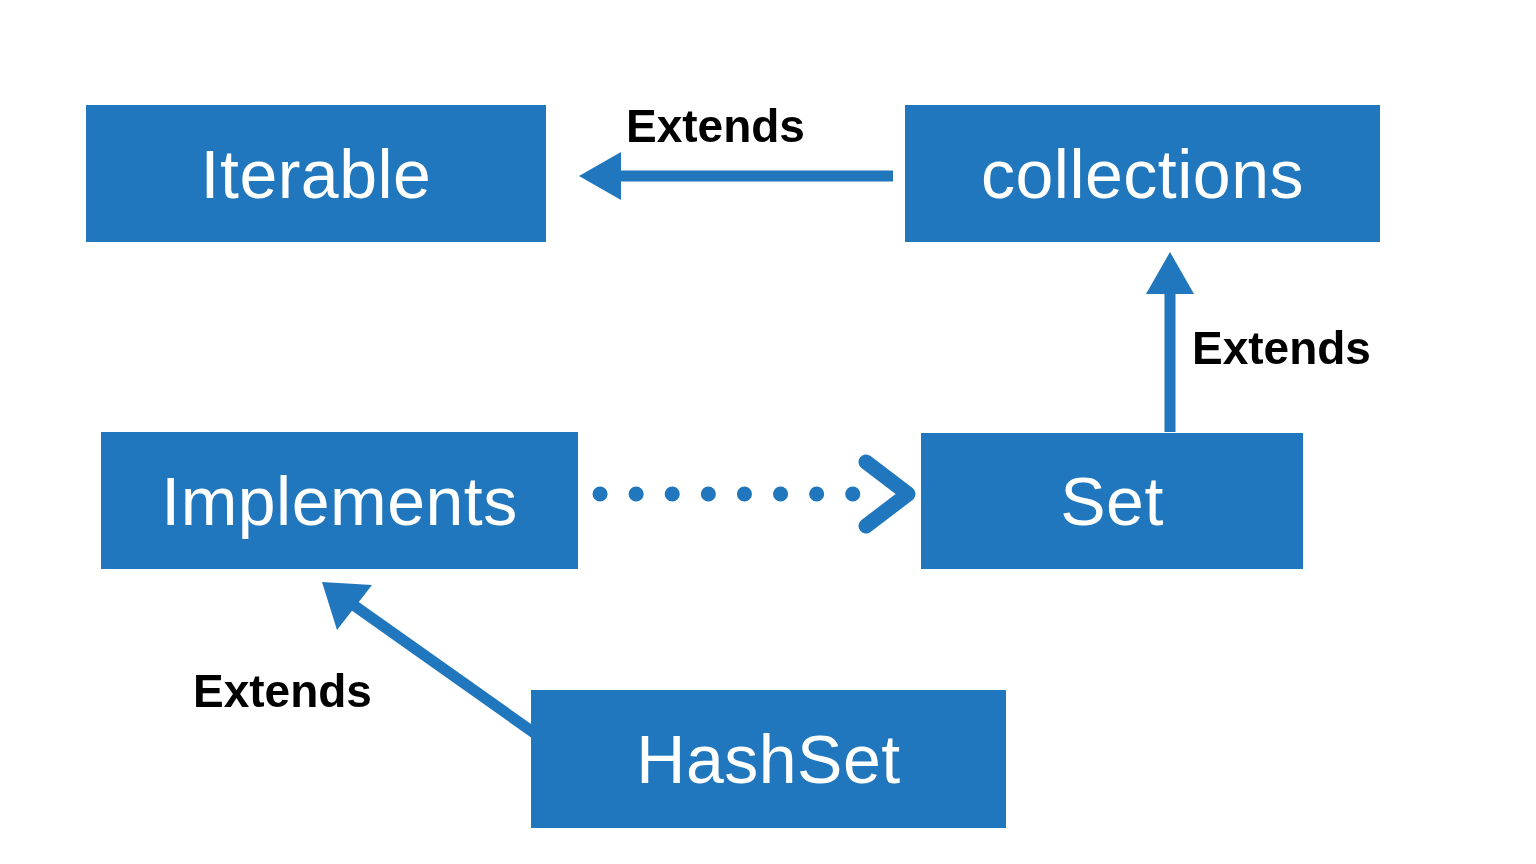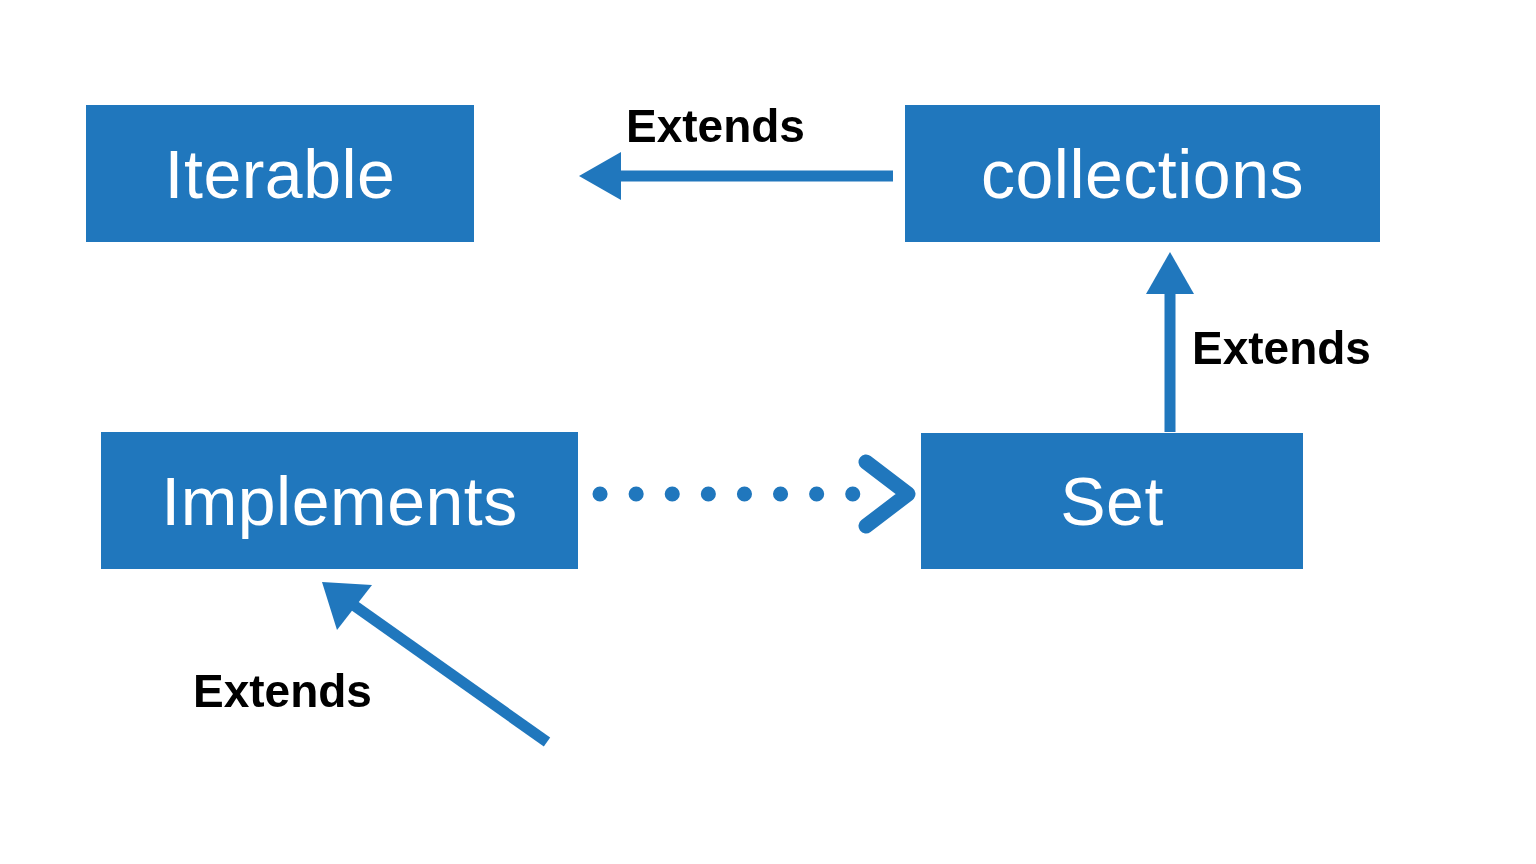--- a/index.html
+++ b/index.html
@@ -50,21 +50,21 @@
     top: 0;
     width: 1536px;
     height: 864px;
     pointer-events: none;
   }
   #edge-layer .edge-hit {
     pointer-events: auto;
   }
 
   
-  #node-iterable     { left: 86px;  top: 105px; width: 388px; height: 137px; font-size: 68px; }
+  #node-iterable     { left: 86px;  top: 105px; width: 460px; height: 137px; font-size: 68px; }
   #node-collections  { left: 905px; top: 105px; width: 475px; height: 137px; font-size: 68px; }
   #node-abstructset  { left: 101px; top: 432px; width: 477px; height: 137px; font-size: 68px; }
   #node-set          { left: 921px; top: 433px; width: 382px; height: 136px; font-size: 68px; }
   #node-hashset      { left: 531px; top: 690px; width: 475px; height: 138px; font-size: 68px; }
 
   
   #label-extends-collections-iterable { left: 626px; top: 103px;  font-size: 46px; }
   #label-extends-set-collections      { left: 1192px; top: 325px; font-size: 46px; }
   #label-implements-abstructset-set   { left: 595px;  top: 415px; font-size: 44px; }
   #label-extends-hashset-abstructset  { left: 193px;  top: 668px; font-size: 46px; }
@@ -106,20 +106,23 @@
   </div>
 
   <div class="node" id="node-abstructset" style="background: rgb(32, 119, 189); color: rgb(255, 255, 255);">
     <span class="node-label">Implements</span>
   </div>
 
   <div class="node" id="node-set" style="background: rgb(32, 119, 189); color: rgb(255, 255, 255);">
     <span class="node-label">Set</span>
   </div>
 
+  <div class="node" id="node-hashset" style="background: rgb(32, 119, 189); color: rgb(255, 255, 255);">
+    <span class="node-label">HashSet</span>
+  </div>
 
   <div class="edge-label" id="label-extends-collections-iterable" style="color: rgb(0, 0, 0);">Extends</div>
 
   <div class="edge-label" id="label-extends-set-collections" style="color: rgb(0, 0, 0);">Extends</div>
 
 
   <div class="edge-label" id="label-extends-hashset-abstructset" style="color: rgb(0, 0, 0);">Extends</div>
 
 </div>
 

